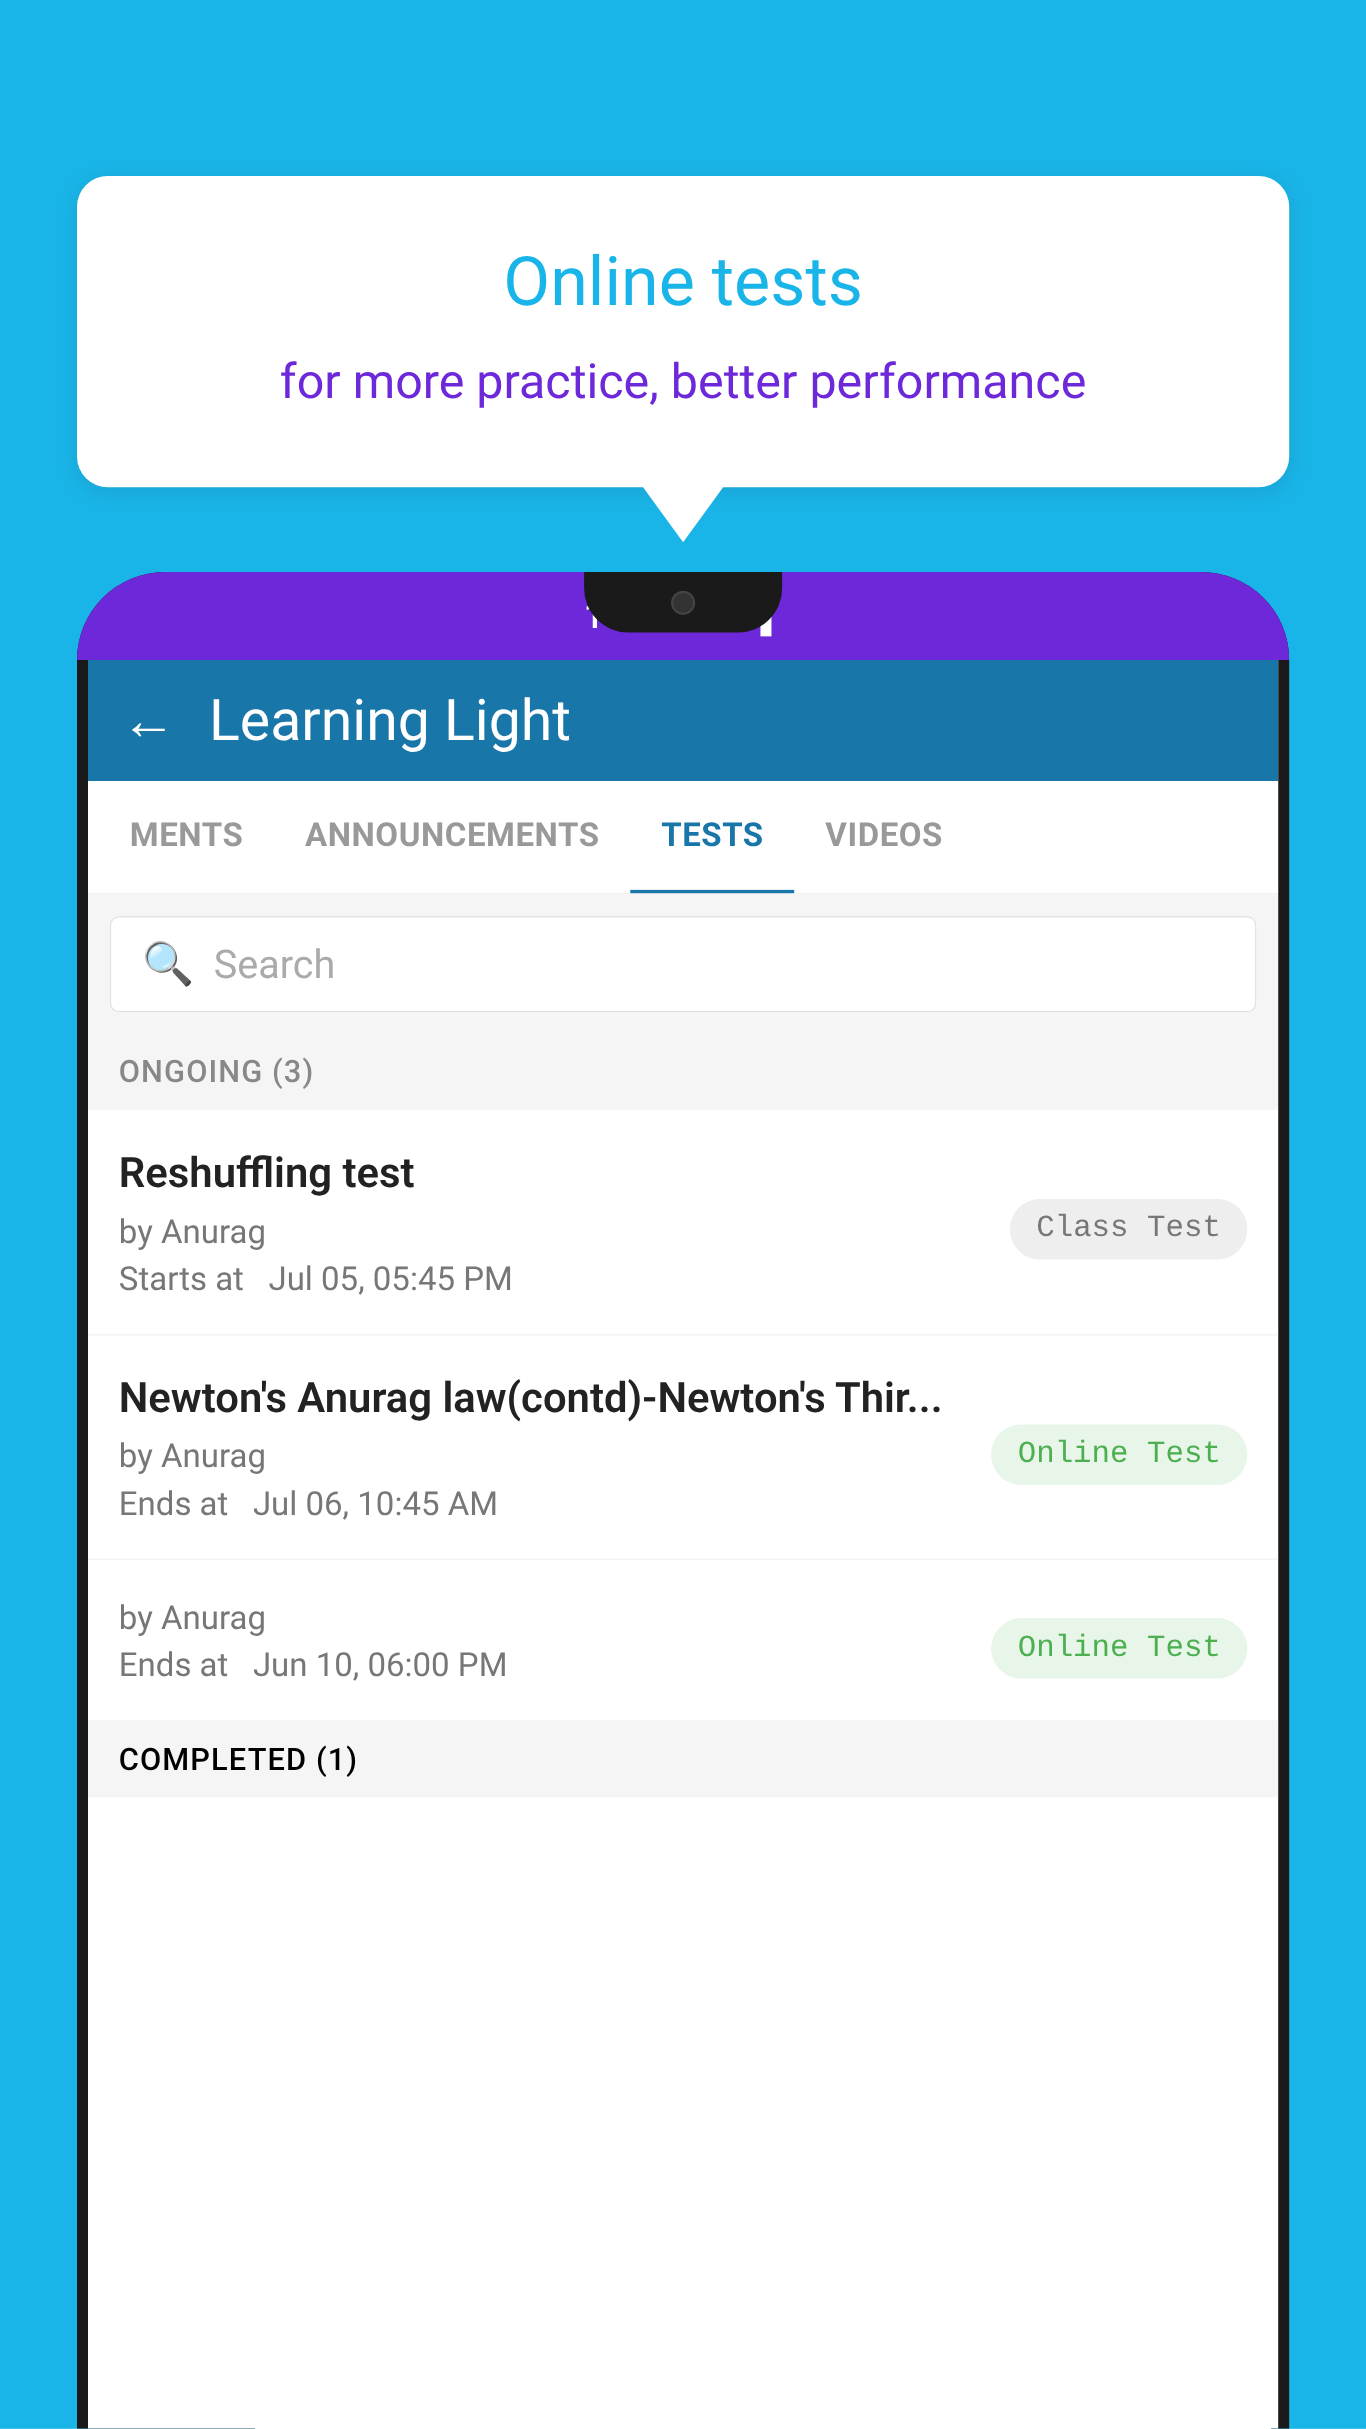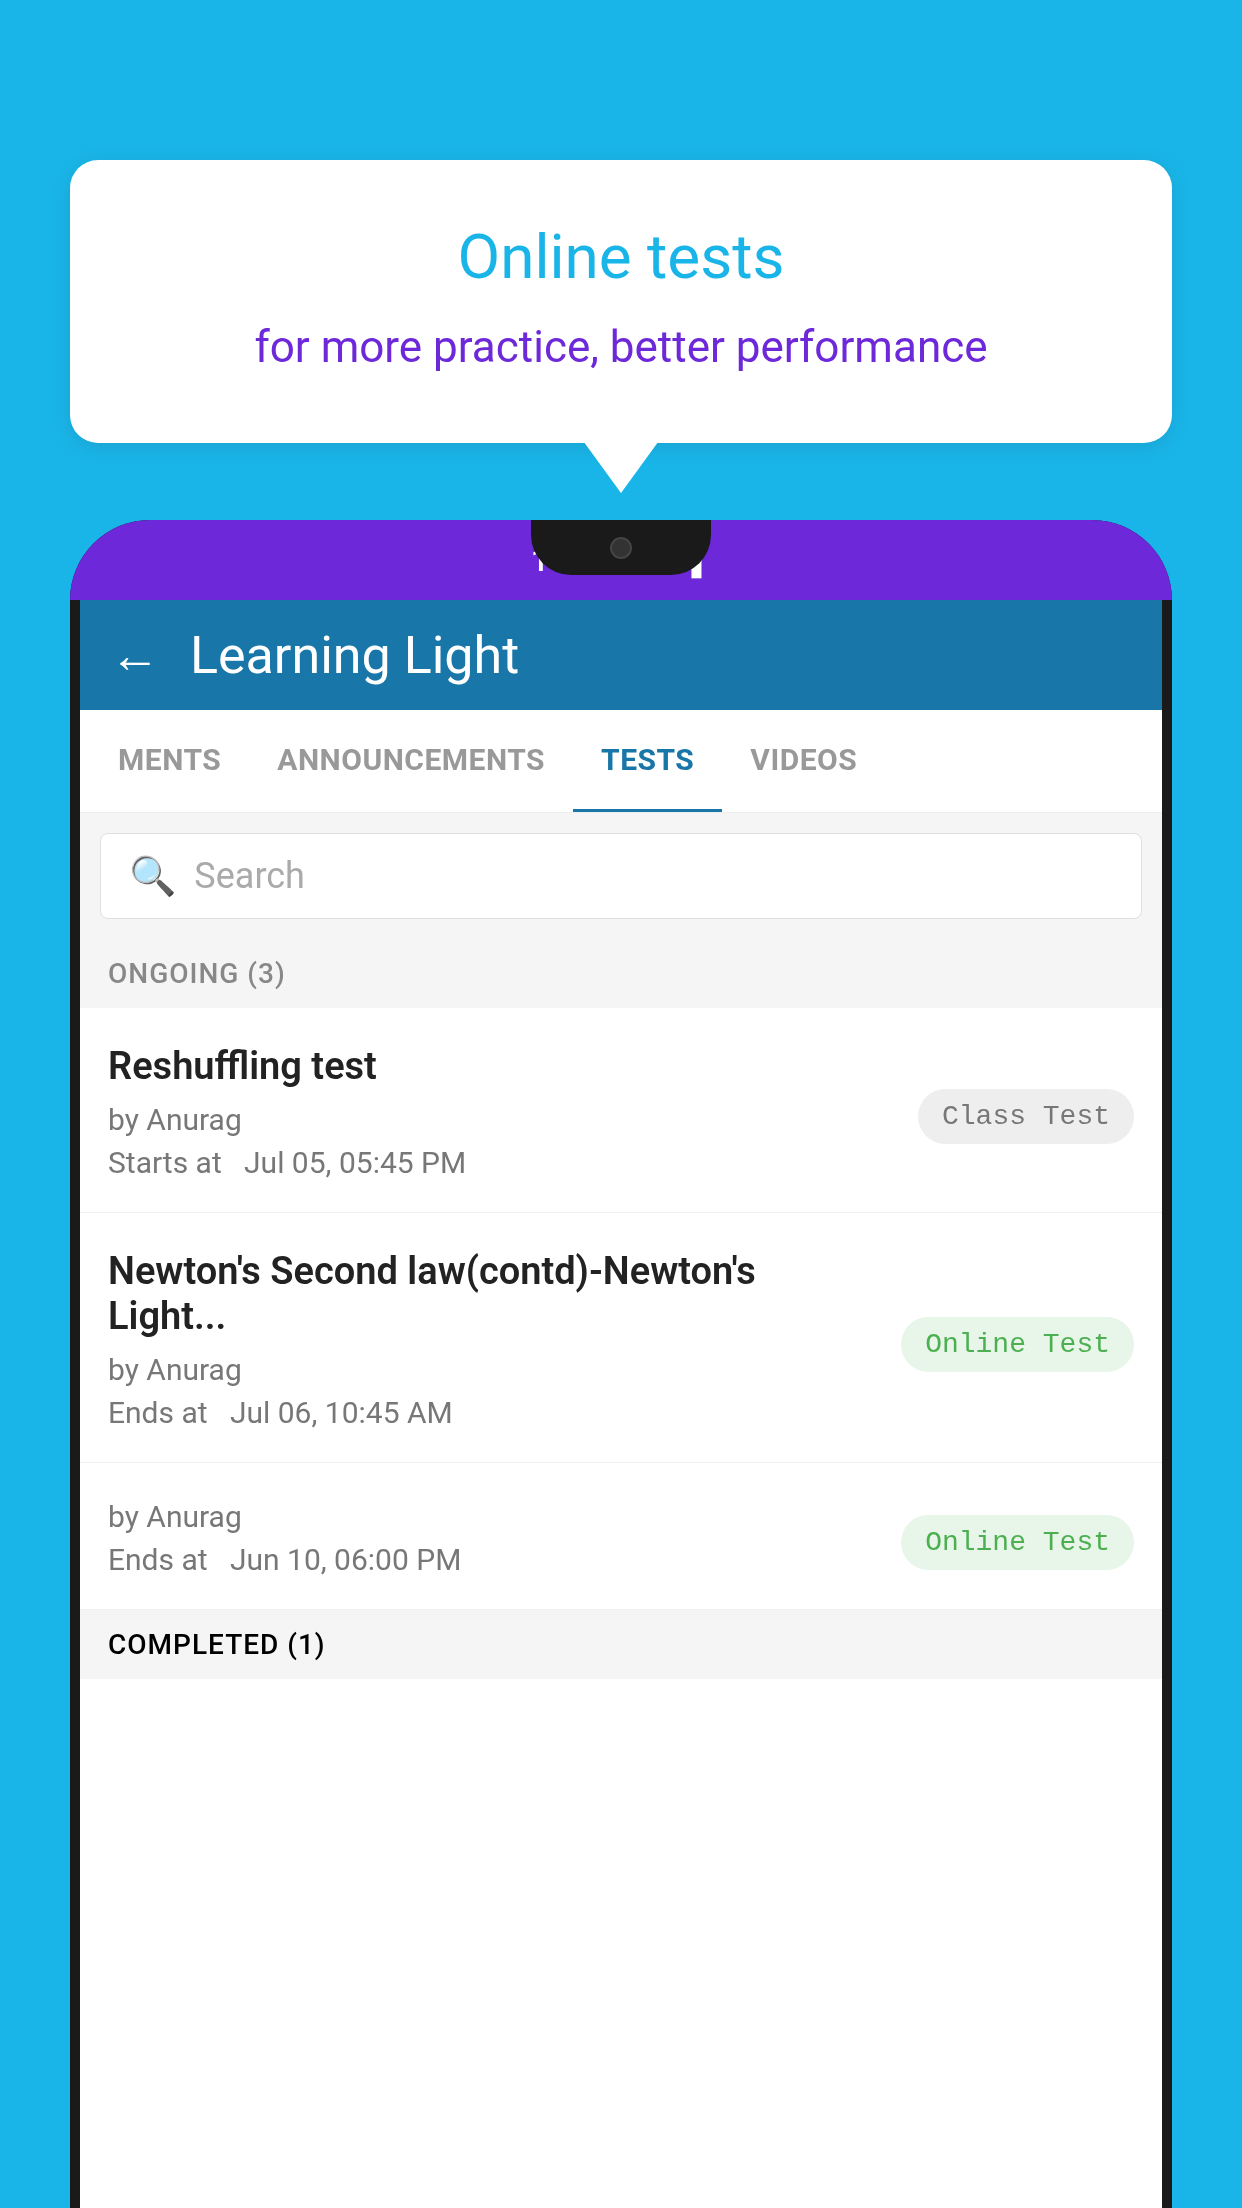--- a/index.html
+++ b/index.html
@@ -323,21 +323,21 @@
         <div class="test-info">
           <div class="test-name">Reshuffling test</div>
           <div class="test-author">by Anurag</div>
           <div class="test-time">Starts at &nbsp; Jul 05, 05:45 PM</div>
         </div>
         <div class="test-badge badge-class">Class Test</div>
       </div>
 
       <div class="test-item">
         <div class="test-info">
-          <div class="test-name">Newton's Second law(contd)-Newton's Light...</div>
+          <div class="test-name">Newton's Anurag law(contd)-Newton's Thir...</div>
           <div class="test-author">by Anurag</div>
           <div class="test-time">Ends at &nbsp; Jul 06, 10:45 AM</div>
         </div>
         <div class="test-badge badge-online">Online Test</div>
       </div>
 
       <div class="test-item">
         <div class="test-info">
           <div class="test-author">by Anurag</div>
           <div class="test-time">Ends at &nbsp; Jun 10, 06:00 PM</div>

